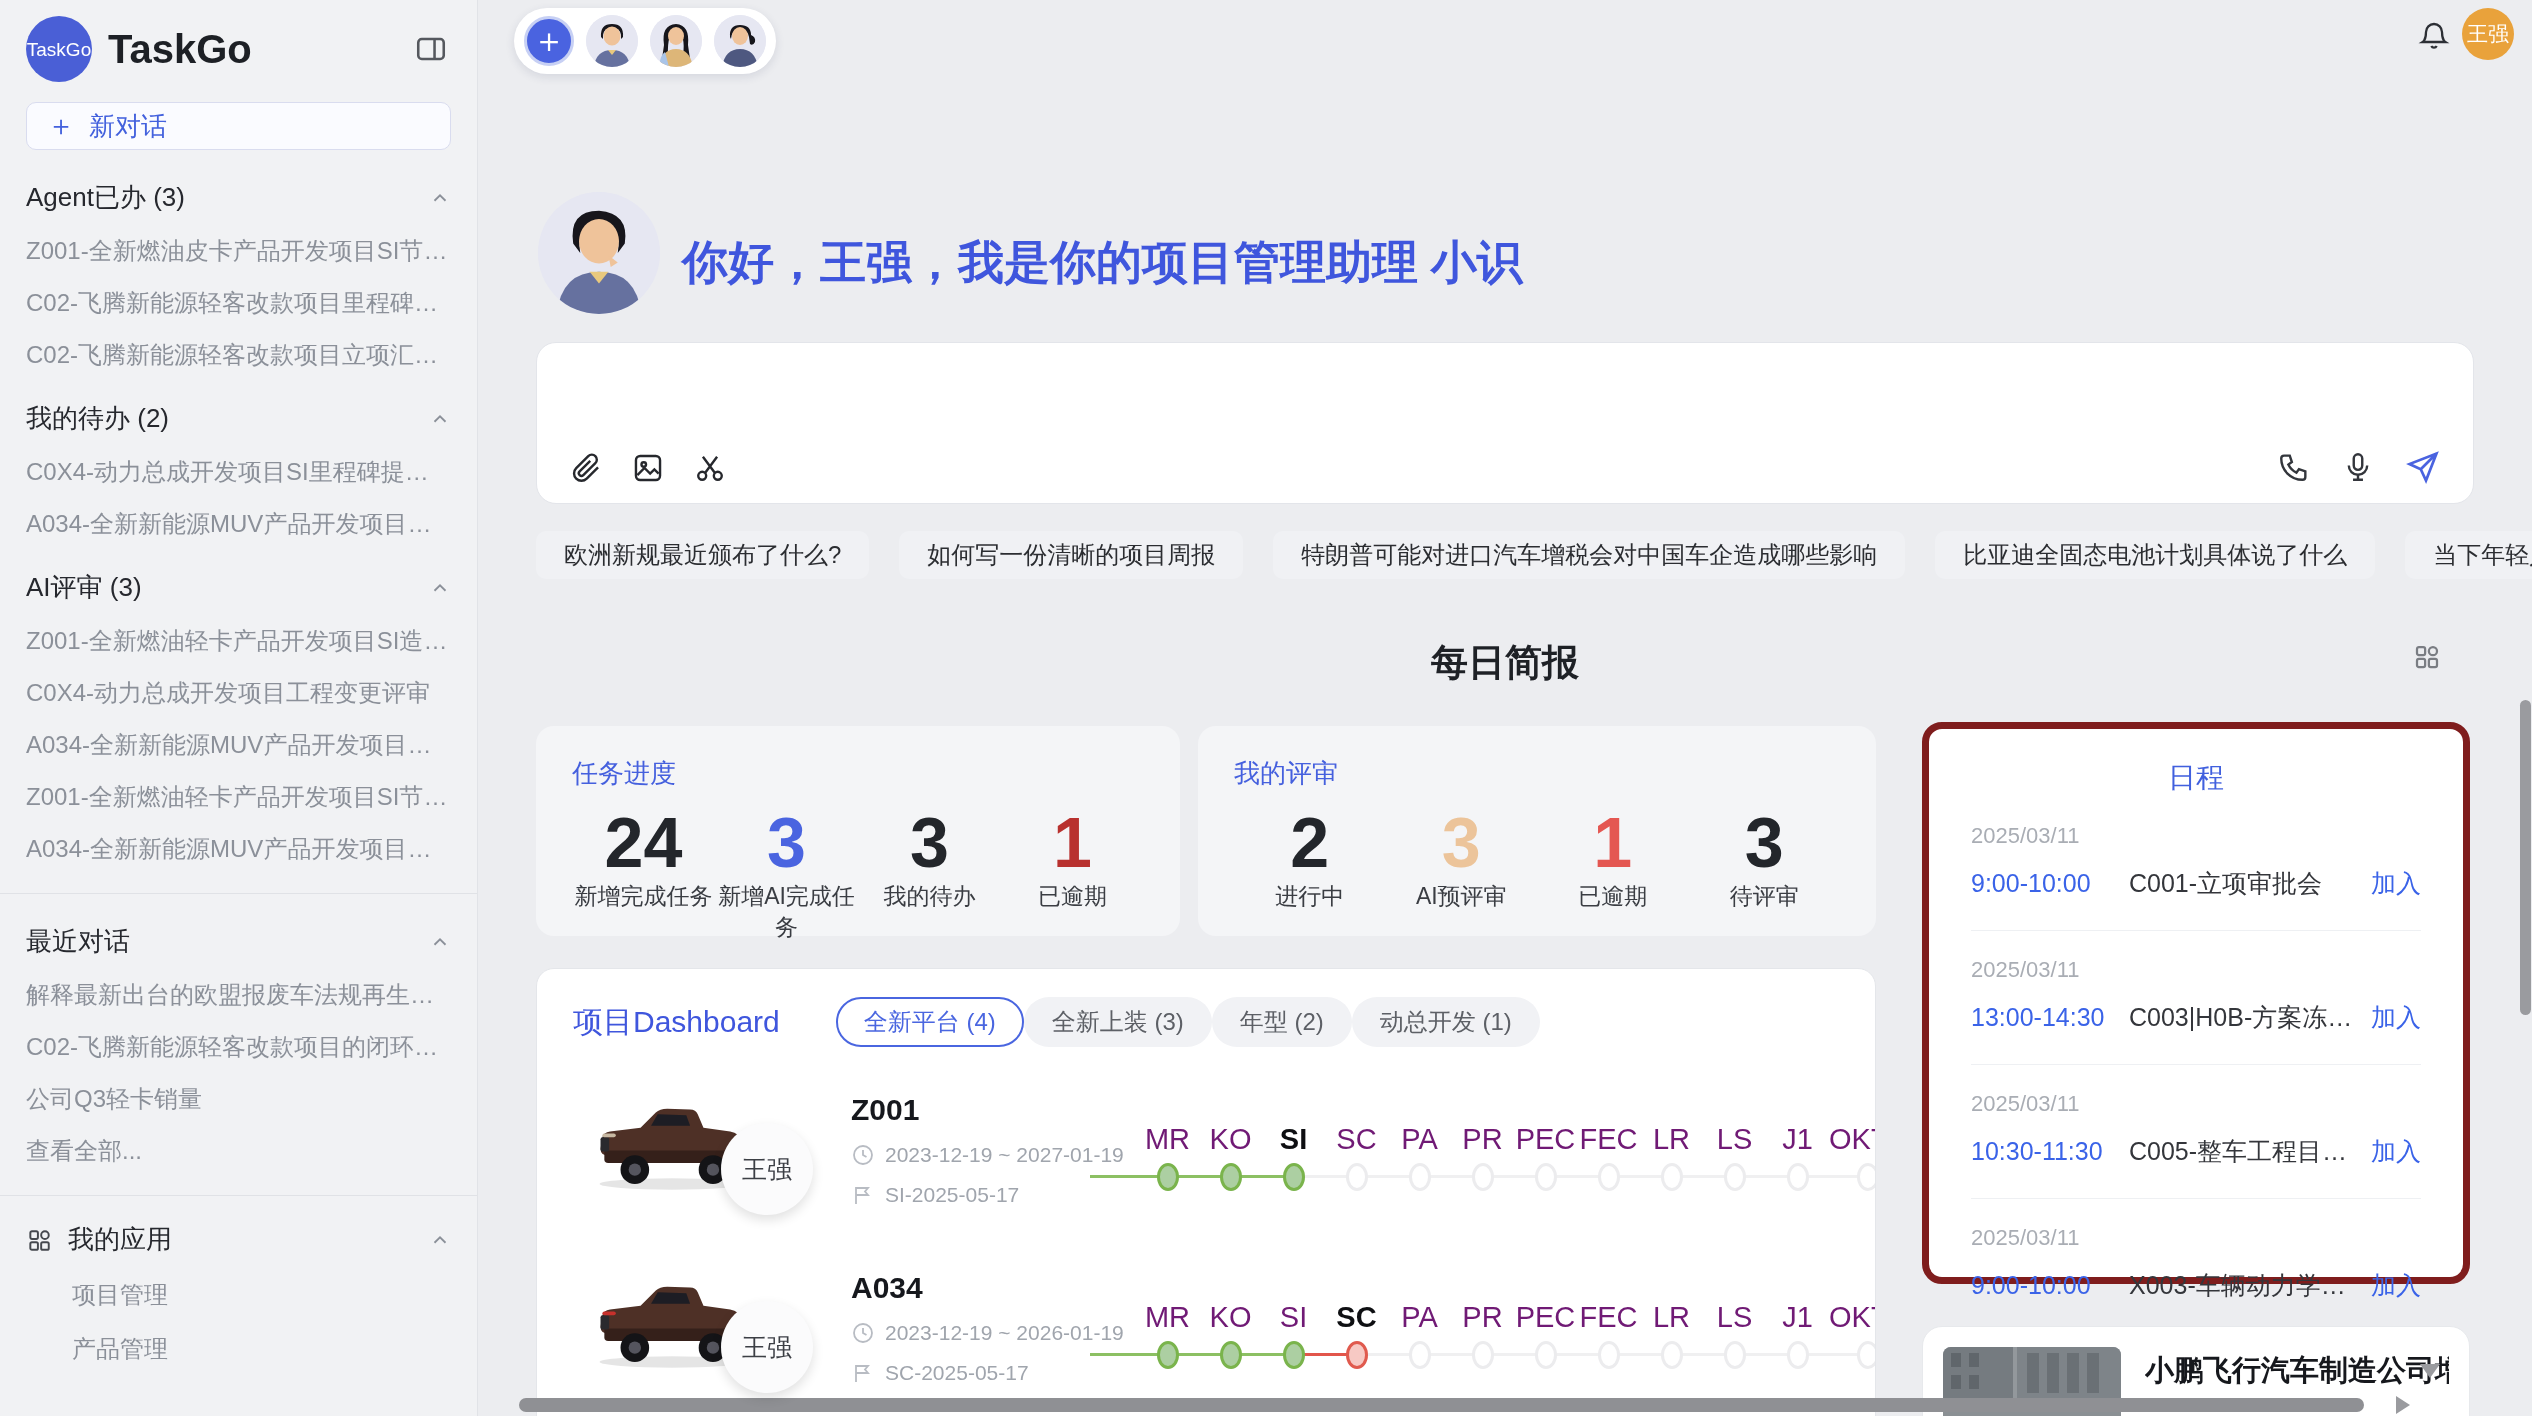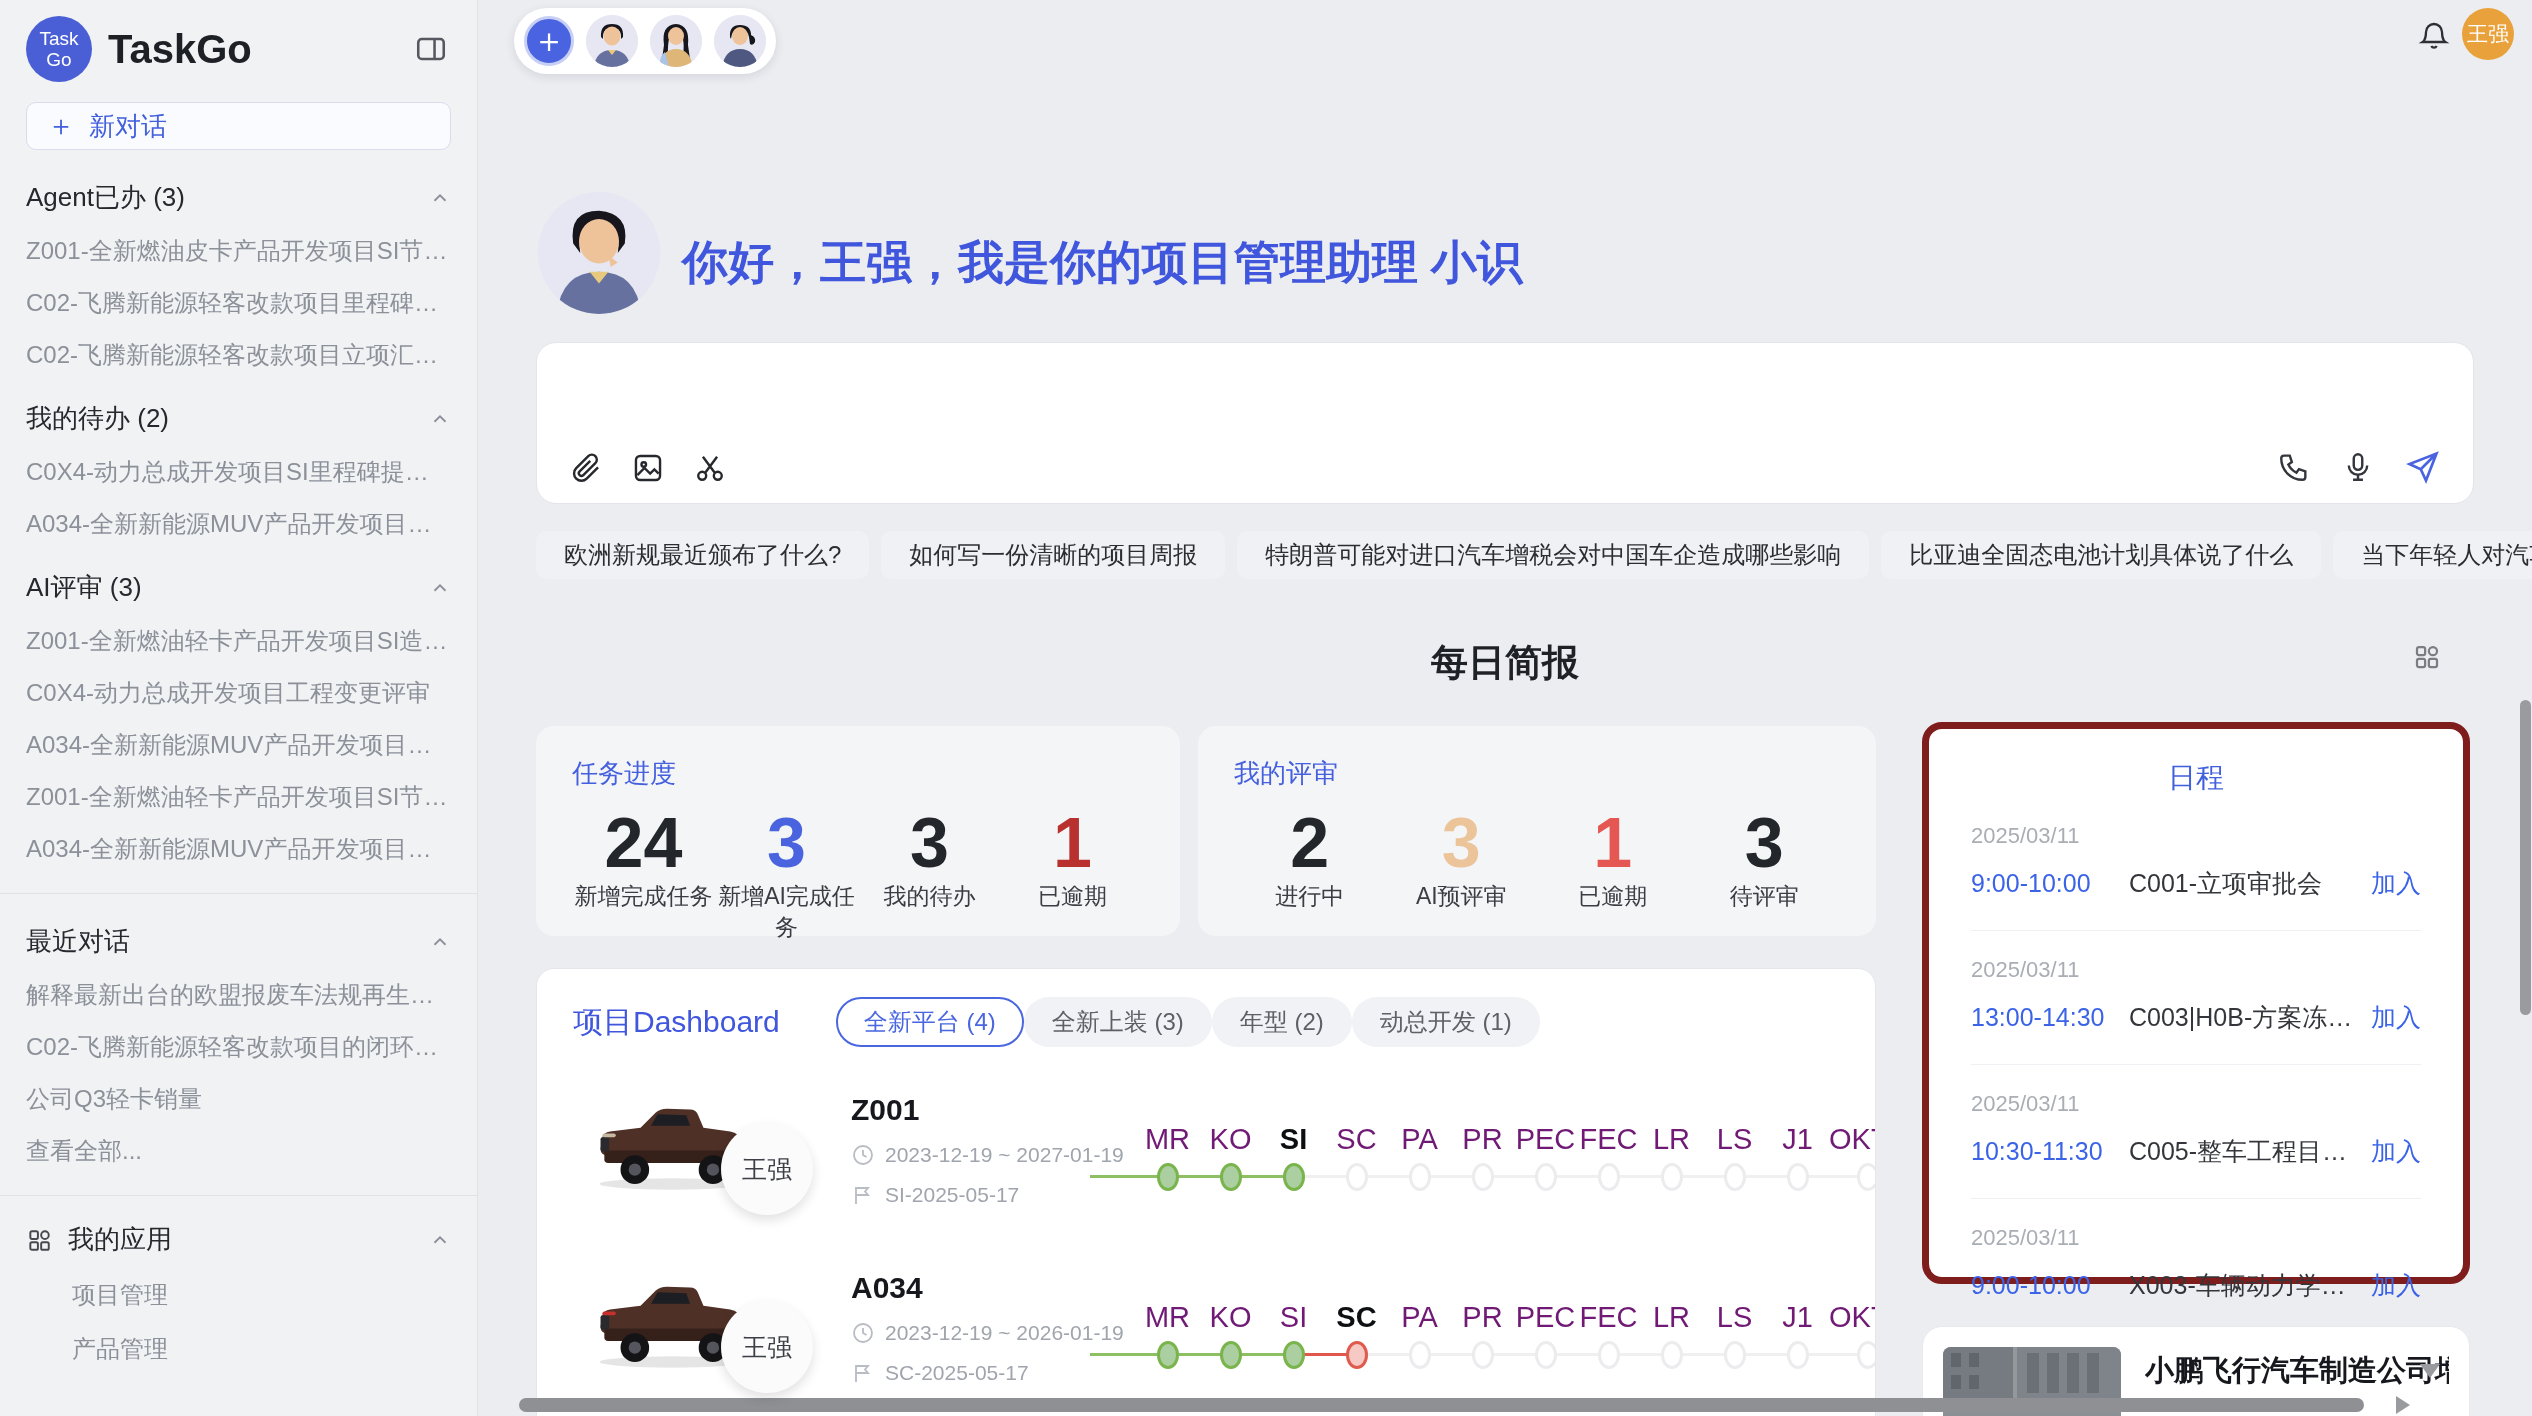--- a/index.html
+++ b/index.html
@@ -8,21 +8,21 @@
     font-family:"Liberation Sans","DejaVu Sans",sans-serif;
     background:#ecedf0; overflow:hidden; position:relative; color:#25272c;
   }
   svg { display:block; }
 
   
   .sidebar { position:absolute; left:0; top:0; width:478px; height:1416px;
     background:#f1f2f4; border-right:1px solid #e1e3e7; padding:16px 26px; overflow:hidden; }
   .logo-row { display:flex; align-items:center; gap:16px; }
   .logo { width:66px; height:66px; border-radius:50%; background:#4a5fd6; color:#fff;
-    display:flex; flex-direction:column; align-items:center; justify-content:center;
+    display:flex; flex-direction:row; align-items:center; justify-content:center;
     font-size:19px; line-height:21px; flex:0 0 66px; }
   .app-title { font-size:40px; font-weight:bold; color:#1d2025; flex:1; }
   .panel-btn { width:40px; height:40px; display:flex; align-items:center; justify-content:center; cursor:pointer; }
   .new-chat { margin-top:20px; height:48px; border:1px solid #d9dcef; background:#fafbff;
     border-radius:10px; display:flex; align-items:center; gap:14px; padding:0 20px;
     color:#4361dd; font-size:26px; cursor:pointer; }
   .new-chat .plus { font-size:28px; line-height:1; }
   .sec-head { display:flex; justify-content:space-between; align-items:center; margin-top:30px;
     font-size:26px; color:#26282e; }
   .s-item { margin-top:20px; font-size:24px; color:#8b9099; white-space:nowrap; overflow:hidden;
@@ -48,21 +48,21 @@
   .greet-avatar { position:absolute; left:538px; top:192px; width:122px; height:122px; border-radius:50%;
     overflow:hidden; background:#e6e7f2; }
   .greet-title { position:absolute; left:682px; top:232px; font-size:46px; font-weight:bold; color:#3f56dd; }
   .input-card { position:absolute; left:536px; top:342px; width:1938px; height:162px; background:#fff;
     border:1px solid #e3e5ea; border-radius:20px; padding:40px 32px; cursor:text; }
   .placeholder { font-size:30px; color:#b9bdc5; }
   .in-icons-l { position:absolute; left:32px; bottom:18px; display:flex; gap:28px; align-items:center; }
   .in-icons-r { position:absolute; right:32px; bottom:18px; display:flex; gap:30px; align-items:center; }
   .icon-btn { cursor:pointer; display:flex; }
 
-  .chips { position:absolute; left:536px; top:531px; width:1960px; display:flex; gap:12px; }
+  .chips { position:absolute; left:536px; top:531px; width:1960px; display:flex; gap:30px; }
   .chip { height:48px; background:#f0f1f4; border-radius:10px; display:flex; align-items:center;
     padding:0 28px; font-size:24px; color:#2b2d31; white-space:nowrap; cursor:pointer; }
 
   
   .brief-title { position:absolute; top:638px; left:536px; width:1938px; text-align:center;
     font-size:37px; font-weight:bold; color:#1e2126; }
   .brief-grid-btn { position:absolute; left:2412px; top:642px; cursor:pointer; }
 
   .stat-card { position:absolute; top:726px; height:210px; background:#f4f5f7; border-radius:18px;
     padding:30px 36px; }

